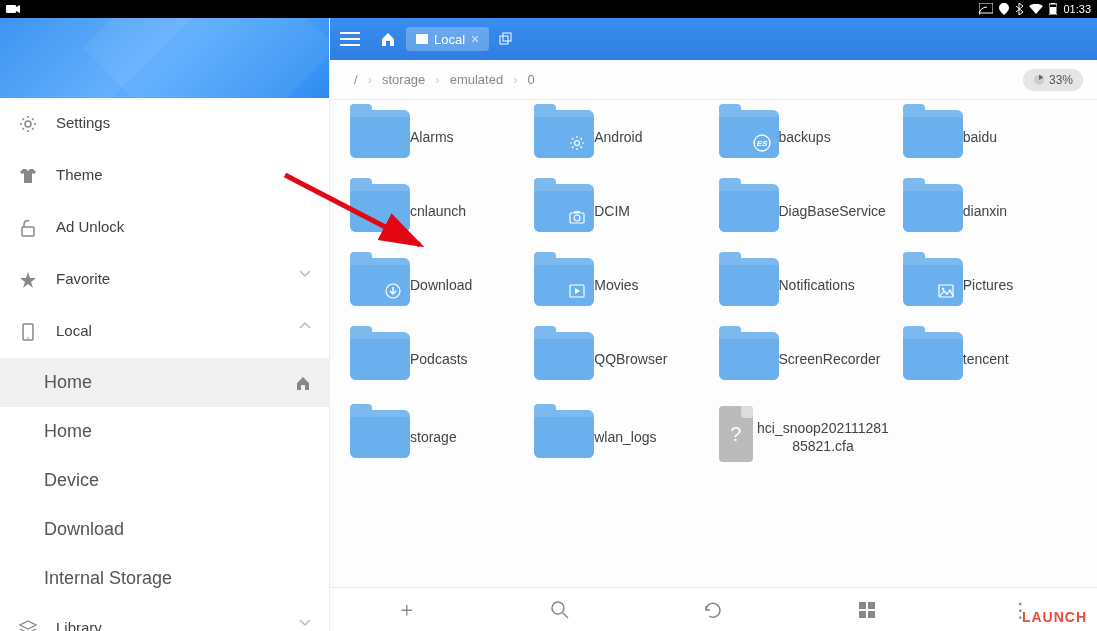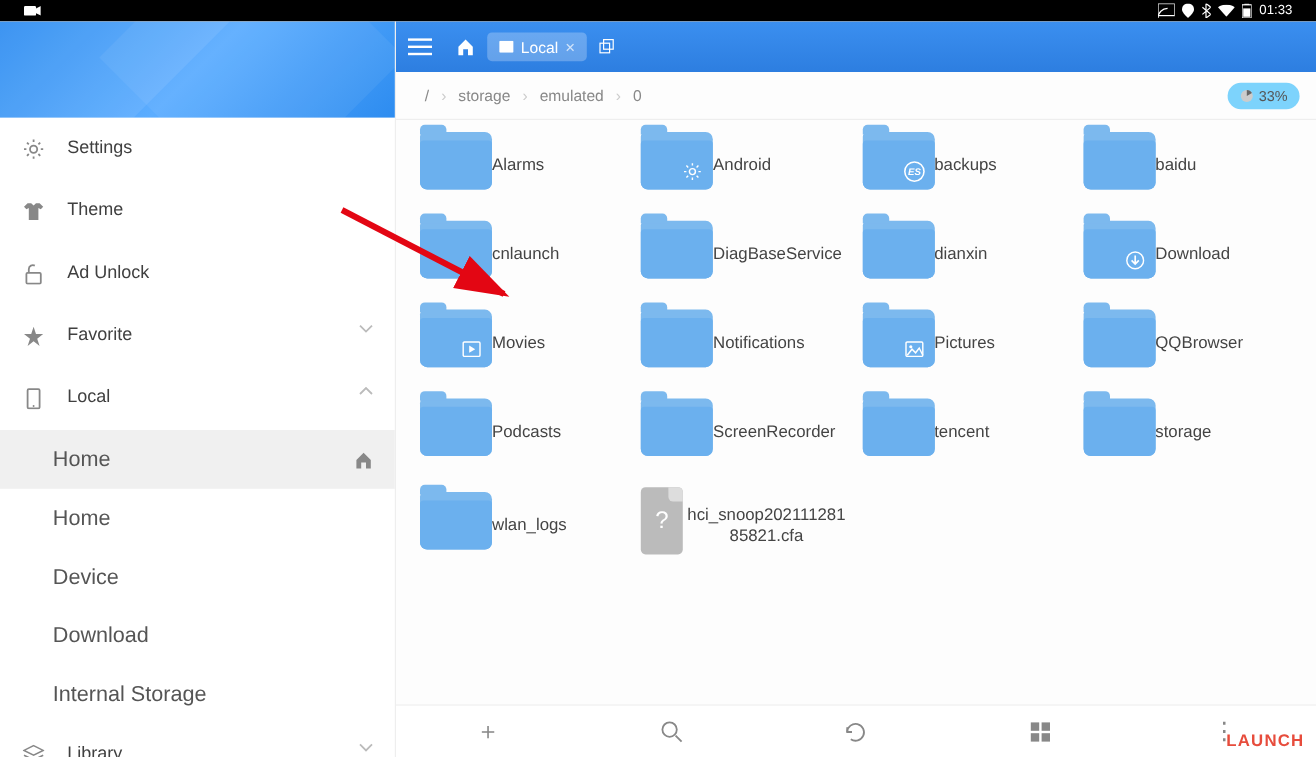--- a/index.html
+++ b/index.html
@@ -1,18 +1,18 @@
 <!DOCTYPE html>
 <html><head>
 <meta charset="utf-8">
 <style>
   * { box-sizing: border-box; margin: 0; padding: 0; }
   body { font-family: Arial, sans-serif; width: 1097px; height: 631px; overflow: hidden; background: #fff; position: relative; }
   
-  .status-bar { height: 18px; background: #000; color: #fff; display: flex; align-items: center; justify-content: space-between; padding: 0 20px; font-size: 11px; }
+  .status-bar { height: 18px; background: #000; color: #fff; display: flex; align-items: center; justify-content: space-between; padding: 0 6px; font-size: 11px; }
   .status-left { display: flex; align-items: center; gap: 4px; }
   .status-right { display: flex; align-items: center; gap: 6px; }
   
   .app { display: flex; height: 613px; }
   
   .sidebar { width: 330px; background: #fff; border-right: 1px solid #eee; display: flex; flex-direction: column; }
   .sidebar-header { height: 80px; background: linear-gradient(135deg, #2d8cf0 0%, #5cadff 50%, #2d8cf0 100%); position: relative; overflow: hidden; }
   .sidebar-header::before { content:""; position:absolute; width:200px; height:200px; background: rgba(255,255,255,0.08); transform: rotate(45deg); top:-100px; left:-50px; }
   .sidebar-header::after { content:""; position:absolute; width:180px; height:180px; background: rgba(255,255,255,0.06); transform: rotate(45deg); top:-60px; left:120px; }
   
@@ -29,21 +29,21 @@
   .hamburger { width:30px; height:30px; display:flex; flex-direction:column; justify-content:center; gap:4px; cursor:pointer; }
   .hamburger span { height:2px; background:#fff; width:20px; }
   .home-btn { color:#fff; cursor:pointer; }
   .tab-chip { background: rgba(255,255,255,0.25); color:#fff; padding: 4px 10px; border-radius: 4px; display:flex; align-items:center; gap:6px; font-size:13px; }
   .tab-close { color: rgba(255,255,255,0.7); cursor:pointer; font-size:14px; }
   .tab-add { color: rgba(255,255,255,0.6); cursor:pointer; }
   
   .breadcrumb-row { height: 40px; display:flex; align-items:center; padding: 0 14px; border-bottom: 1px solid #eee; font-size: 13px; color:#888; }
   .crumb { padding: 0 10px; cursor:pointer; }
   .crumb-sep { color:#ccc; }
-  .storage-badge { margin-left:auto; background:#7dd3fc; padding: 4px 10px; border-radius: 12px; font-size:12px; color:#555; display:flex; align-items:center; gap:4px; }
+  .storage-badge { margin-left:auto; background:#e5e5e5; padding: 4px 10px; border-radius: 12px; font-size:12px; color:#555; display:flex; align-items:center; gap:4px; }
   
   .grid-area { flex:1; overflow-y:auto; padding: 10px 20px; }
   .grid { display: grid; grid-template-columns: repeat(4, 1fr); gap: 20px 10px; }
   .folder-item { display:flex; flex-direction:row; align-items:center; cursor:pointer; text-align:center; }
   .folder-icon { width: 60px; height: 48px; position:relative; margin-bottom: 6px; }
   .folder-back { position:absolute; width:100%; height:100%; background: #7cb9ee; border-radius: 4px 6px 6px 6px; top:0; }
   .folder-back::before { content:""; position:absolute; width:22px; height:8px; background:#7cb9ee; top:-6px; left:0; border-radius: 4px 4px 0 0; }
   .folder-front { position:absolute; width:100%; height:85%; background: #6bb0ee; bottom:0; border-radius: 3px 3px 6px 6px; }
   .folder-badge { position:absolute; bottom:6px; right:8px; width:18px; height:18px; display:flex; align-items:center; justify-content:center; color:#fff; z-index:2; }
   .folder-label { font-size: 14px; color:#444; max-width: 160px; word-break: break-all; line-height:1.3; }
@@ -285,20 +285,34 @@
             <div class="folder-icon">
               <div class="folder-back"></div>
               <div class="folder-front"></div>
             </div>
             <div class="folder-label">cnlaunch</div>
           </div>
           <div class="folder-item">
             <div class="folder-icon">
               <div class="folder-back"></div>
               <div class="folder-front"></div>
+              <div class="folder-badge">
+                <svg width="16" height="14" viewBox="0 0 16 14">
+                  <rect x="1" y="3" width="14" height="10" rx="1" fill="none" stroke="#fff" stroke-width="1.2"></rect>
+                  <circle cx="8" cy="8" r="3" fill="none" stroke="#fff" stroke-width="1.2"></circle>
+                  <rect x="5" y="1" width="6" height="2" fill="#fff"></rect>
+                </svg>
+              </div>
+            </div>
+            <div class="folder-label">DCIM</div>
+          </div>
+          <div class="folder-item">
+            <div class="folder-icon">
+              <div class="folder-back"></div>
+              <div class="folder-front"></div>
             </div>
             <div class="folder-label">DiagBaseService</div>
           </div>
           <div class="folder-item">
             <div class="folder-icon">
               <div class="folder-back"></div>
               <div class="folder-front"></div>
             </div>
             <div class="folder-label">dianxin</div>
           </div>
@@ -347,28 +361,28 @@
                 </svg>
               </div>
             </div>
             <div class="folder-label">Pictures</div>
           </div>
           <div class="folder-item">
             <div class="folder-icon">
               <div class="folder-back"></div>
               <div class="folder-front"></div>
             </div>
+            <div class="folder-label">Podcasts</div>
+          </div>
+          <div class="folder-item">
+            <div class="folder-icon">
+              <div class="folder-back"></div>
+              <div class="folder-front"></div>
+            </div>
             <div class="folder-label">QQBrowser</div>
-          </div>
-          <div class="folder-item">
-            <div class="folder-icon">
-              <div class="folder-back"></div>
-              <div class="folder-front"></div>
-            </div>
-            <div class="folder-label">Podcasts</div>
           </div>
           <div class="folder-item">
             <div class="folder-icon">
               <div class="folder-back"></div>
               <div class="folder-front"></div>
             </div>
             <div class="folder-label">ScreenRecorder</div>
           </div>
           <div class="folder-item">
             <div class="folder-icon">

